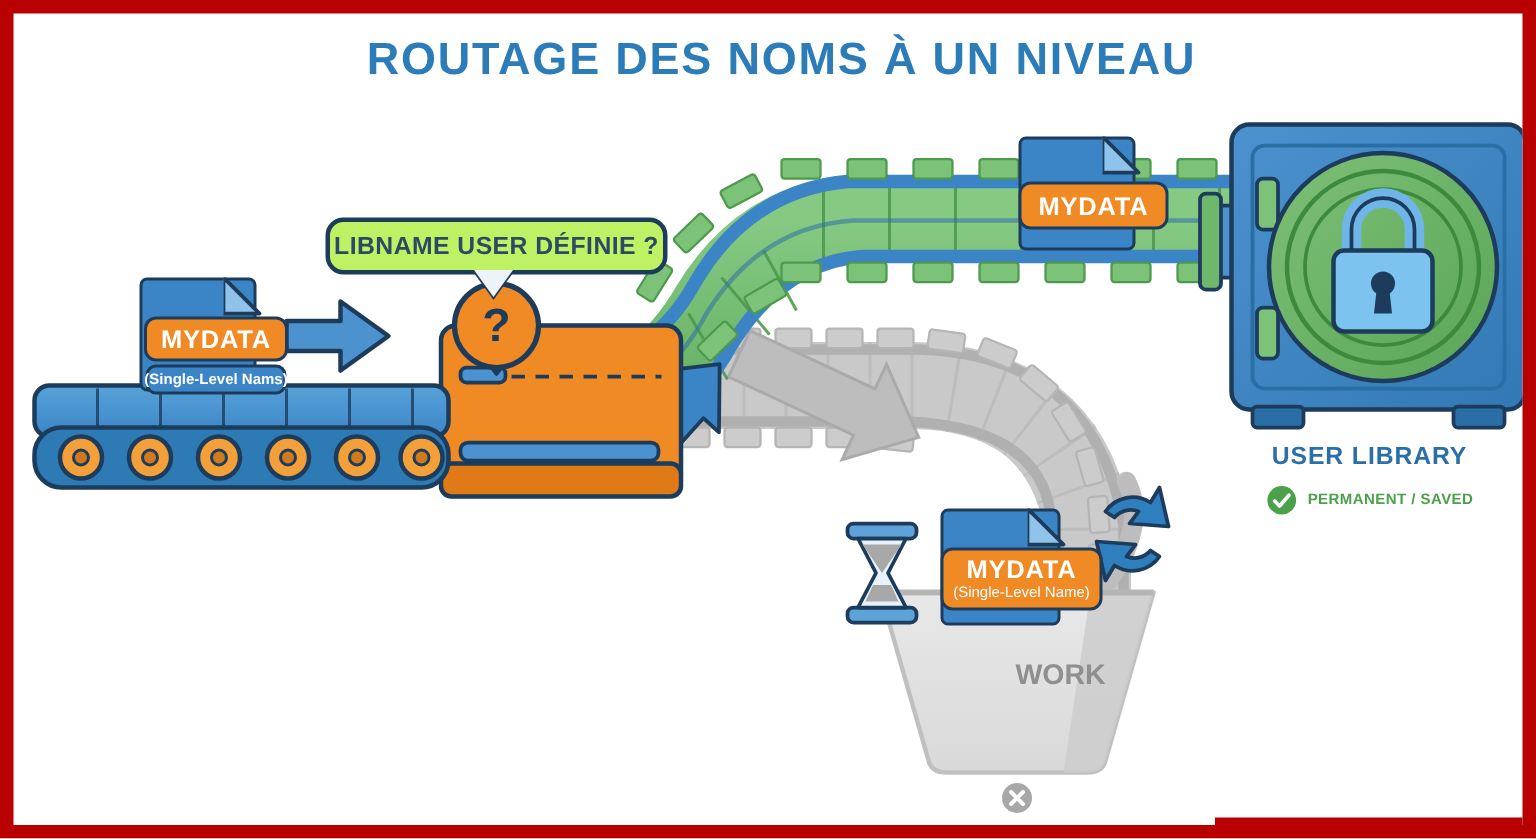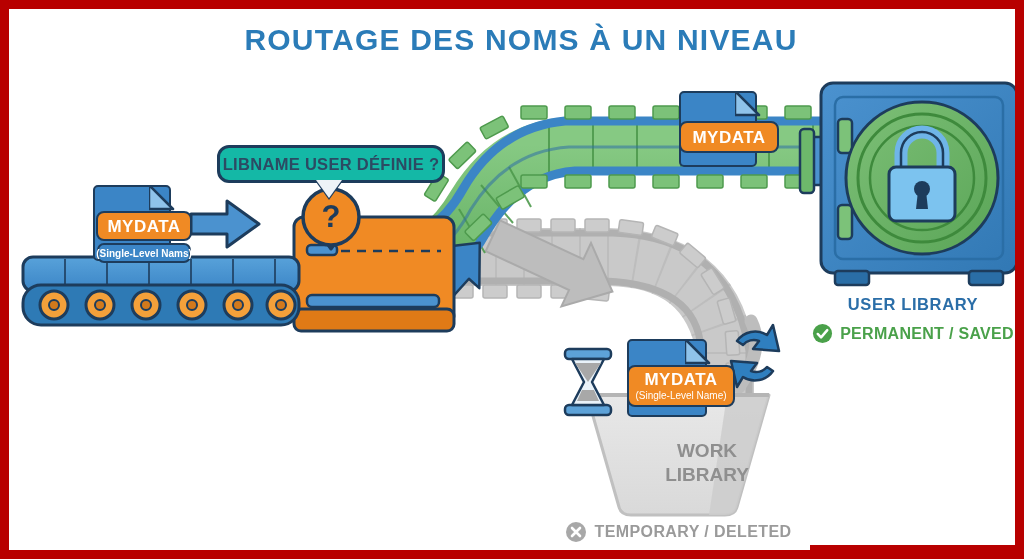--- a/index.html
+++ b/index.html
@@ -44,21 +44,21 @@
 
   
   #bubble {
     position: absolute;
     left: 208px;
     top: 136px;
     width: 228px;
     height: 38px;
     border: 3px solid #1d3c5c;
     border-radius: 12px;
-    background: #14b8a6;
+    background: #bef264;
     box-sizing: border-box;
     display: flex;
     align-items: center;
     justify-content: center;
   }
   #bubble-text {
     font-size: 16.5px;
     font-weight: bold;
     color: #2c4a63;
     letter-spacing: .3px;
@@ -141,21 +141,21 @@
     letter-spacing: .6px;
   }
   #user-lib-status-row {
     margin-top: 9px;
     display: flex;
     align-items: center;
     justify-content: center;
     gap: 7px;
   }
   #user-lib-status {
-    font-size: 16px;
+    font-size: 10px;
     font-weight: bold;
     color: #4aa14a;
     letter-spacing: .3px;
   }
   #work-status-row {
     position: absolute;
     left: 524px;
     top: 512px;
     width: 290px;
     display: flex;
@@ -453,29 +453,27 @@
       </svg>
       <div class="doc-badge" style="left:0px; top:26px; width:108px; height:42px;">
         <span class="lbl-main">MYDATA</span>
         <span class="lbl-sub">(Single-Level Name)</span>
       </div>
     </div>
 
     <div class="abs" style="left:628px; top:430px; width:140px; text-align:center;
                             font-size:19px; font-weight:bold; color:#8f8f8f; line-height:1.25;">
       <div>WORK</div>
-      <div>LIBRARY</div>
     </div>
 
     <div id="work-status-row">
       <svg width="22" height="22" viewBox="0 0 22 22">
         <circle cx="11" cy="11" r="10" fill="#a8a8a8"></circle>
         <path d="M7 7 L15 15 M15 7 L7 15" stroke="#ffffff" stroke-width="2.6" stroke-linecap="round"></path>
       </svg>
-      <span id="work-status">TEMPORARY / DELETED</span>
     </div>
 
     <div id="user-lib-block">
       <div id="user-lib-title">USER LIBRARY</div>
       <div id="user-lib-status-row">
         <svg width="21" height="21" viewBox="0 0 22 22">
           <circle cx="11" cy="11" r="10" fill="#4aa14a"></circle>
           <path d="M6 11.5 L9.5 15 L16 7.5" fill="none" stroke="#ffffff" stroke-width="2.6" stroke-linecap="round" stroke-linejoin="round"></path>
         </svg>
         <span id="user-lib-status">PERMANENT / SAVED</span>

